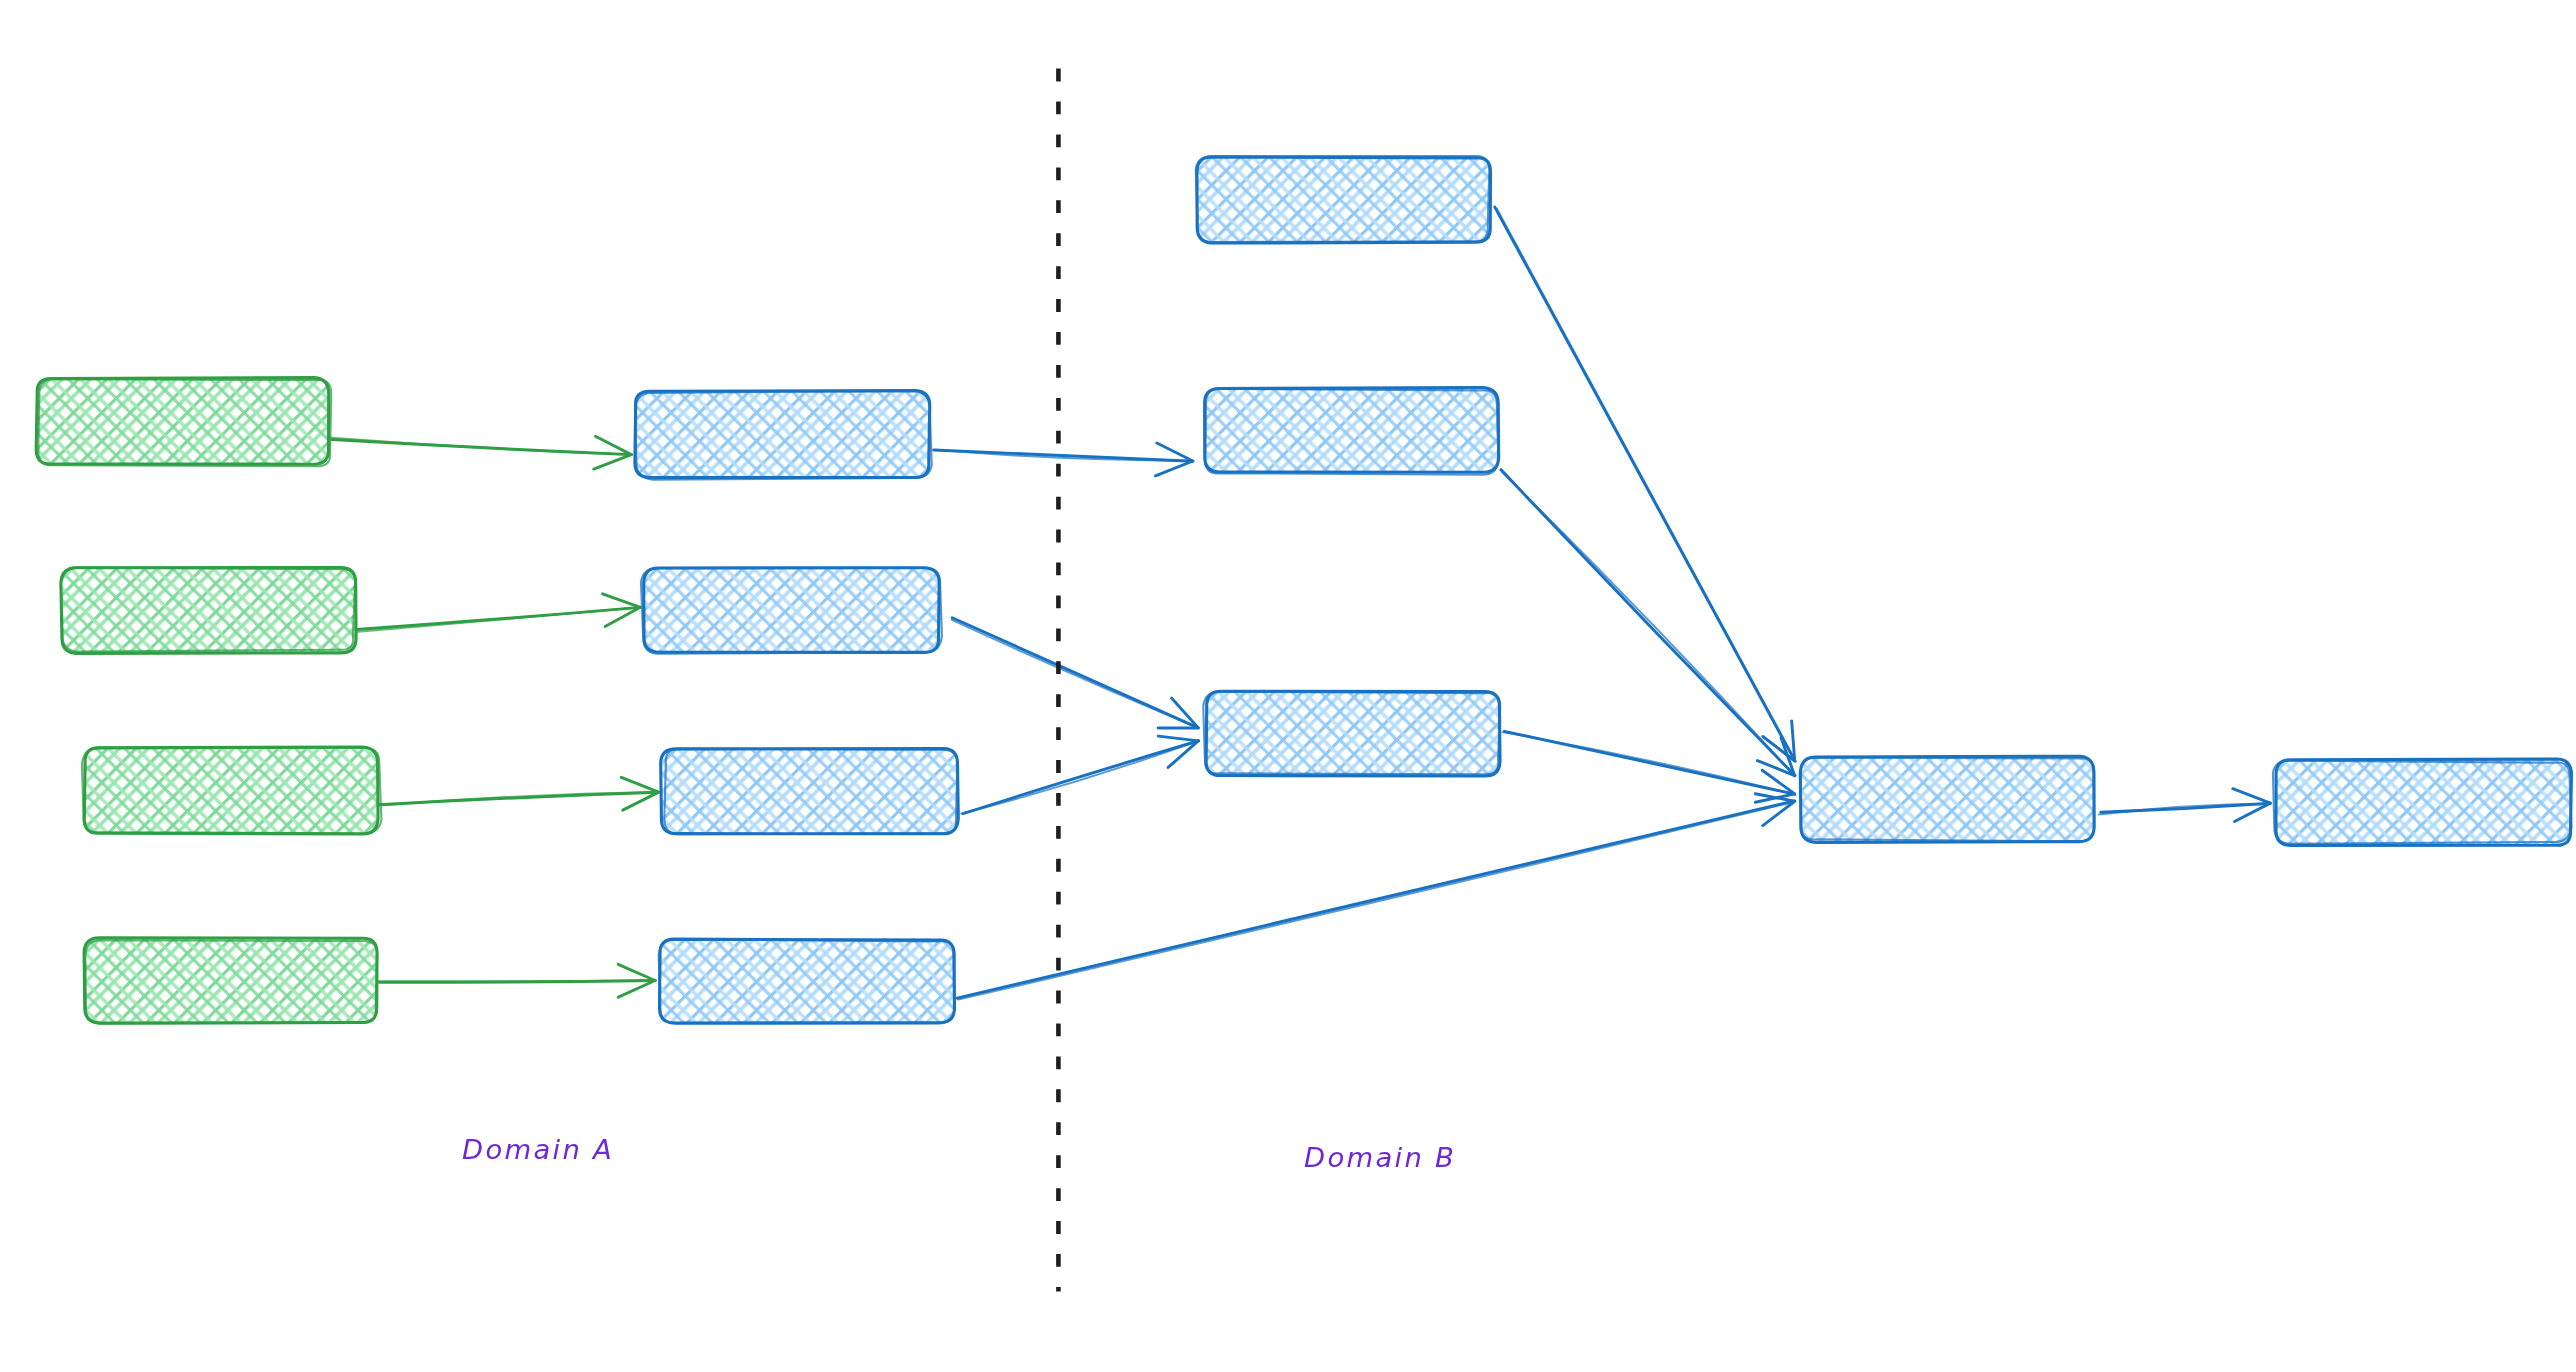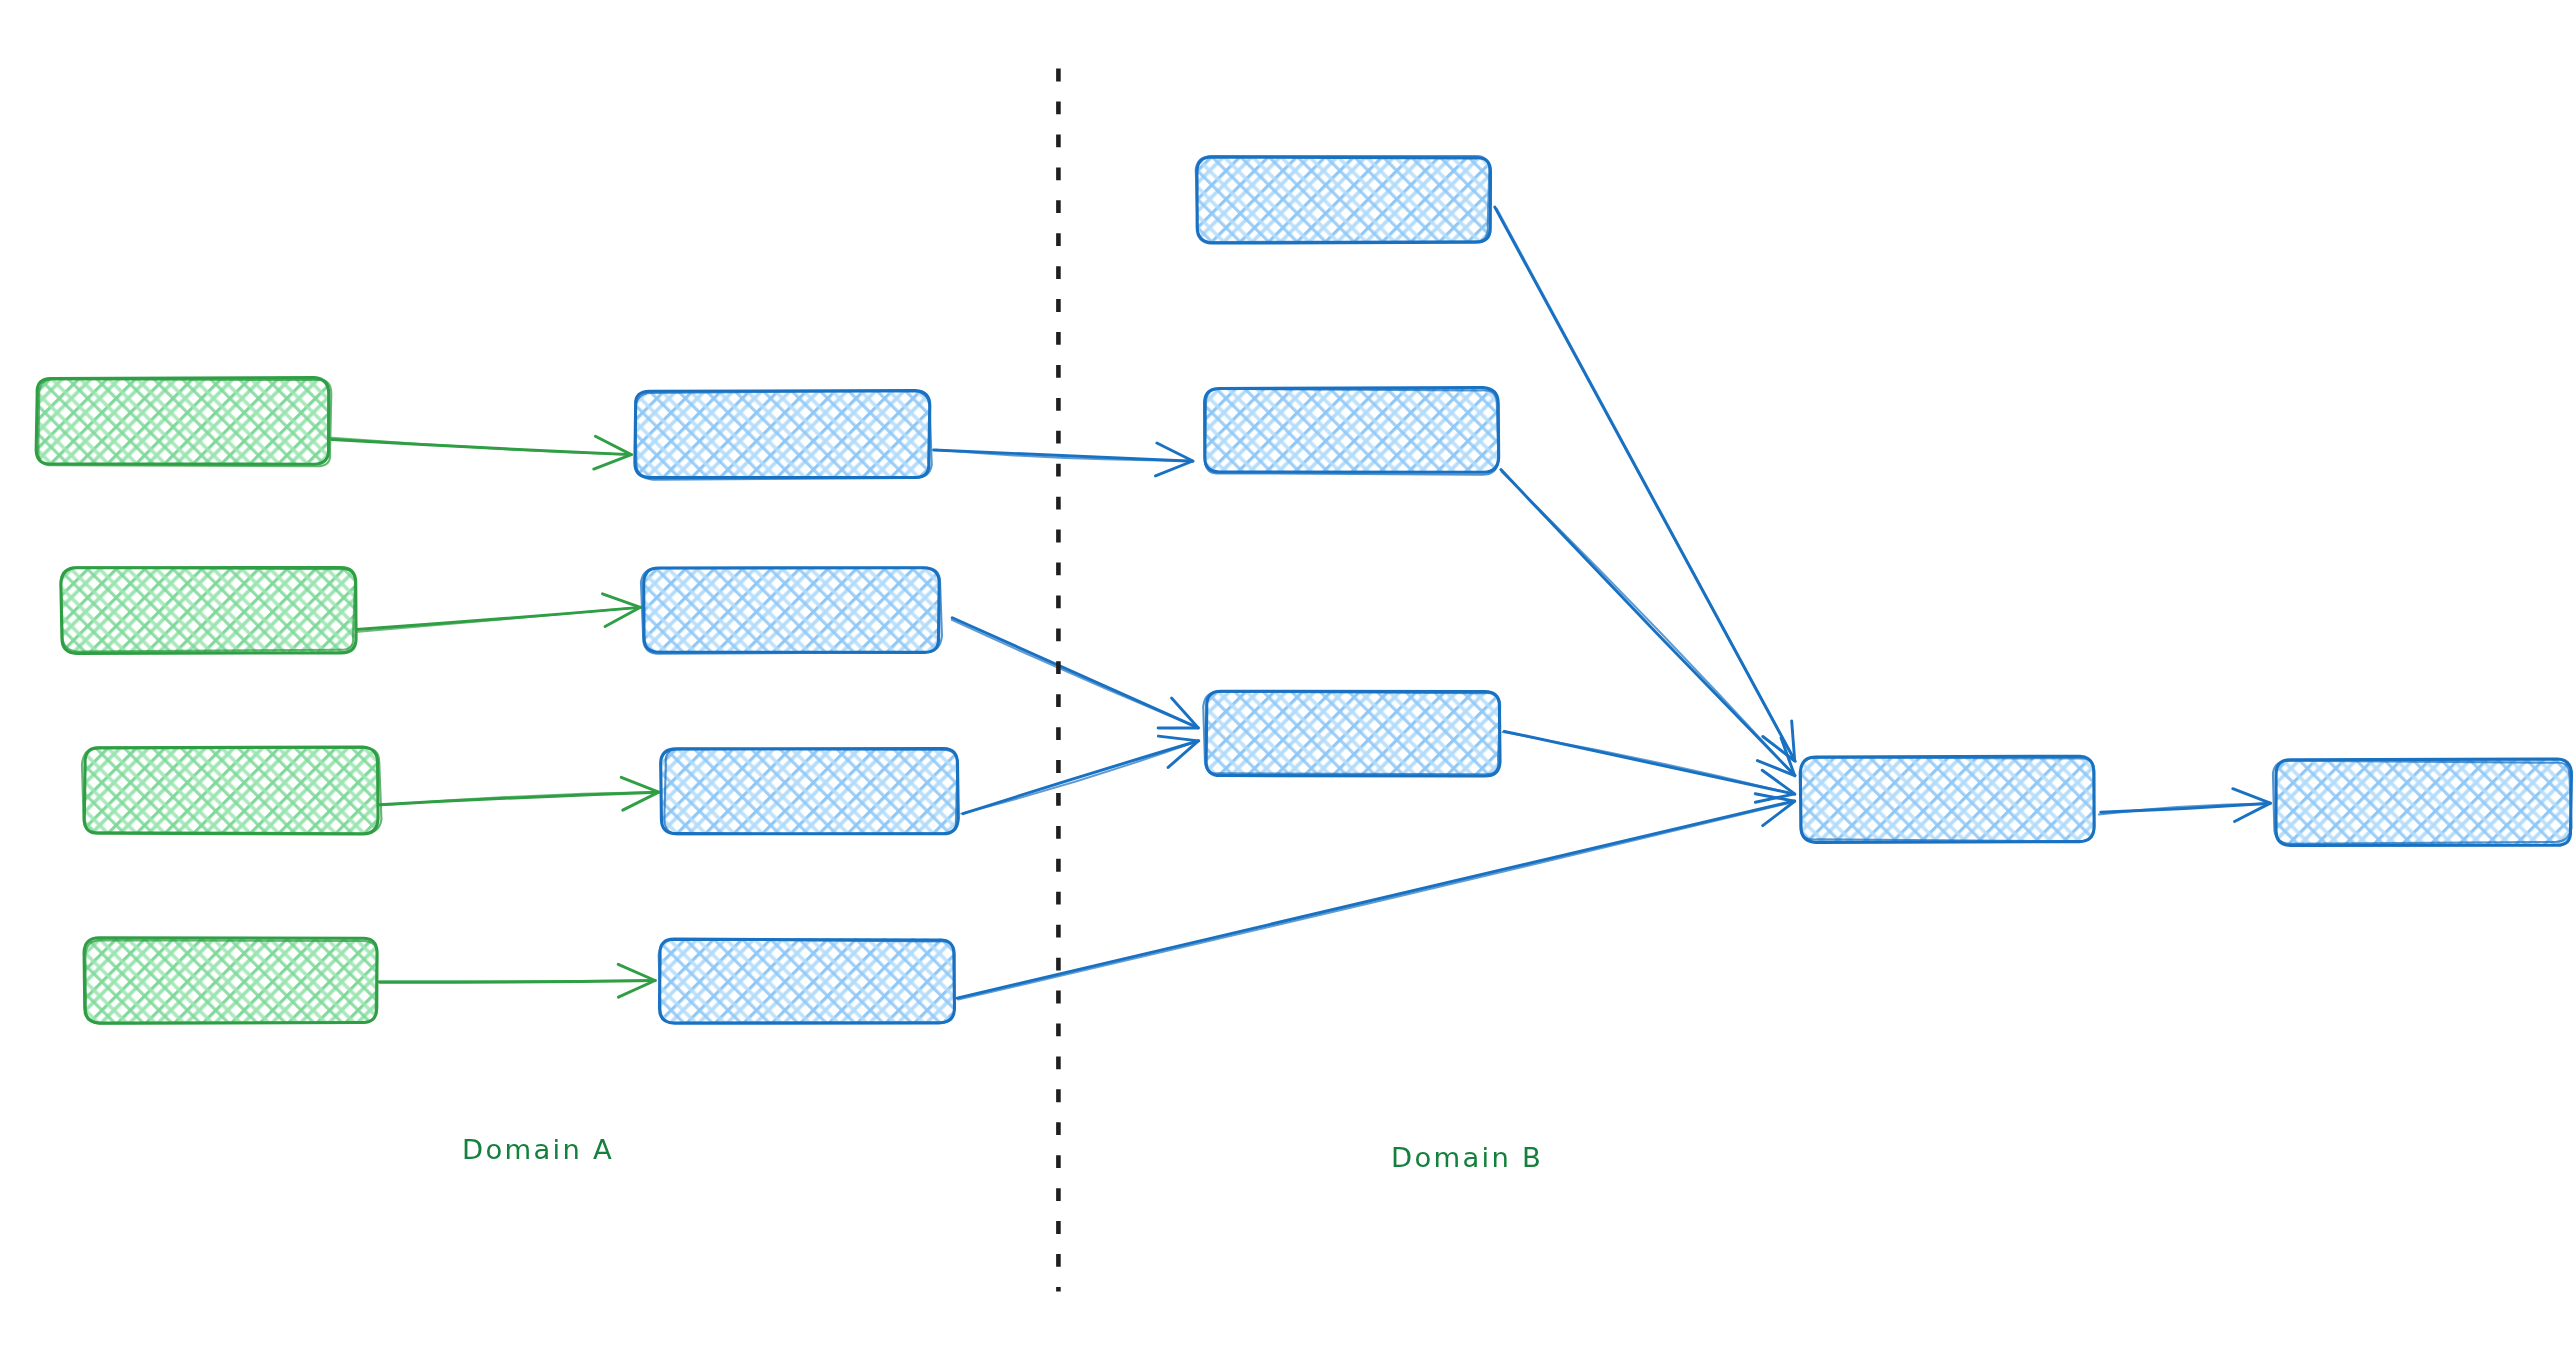--- a/index.html
+++ b/index.html
@@ -23,22 +23,23 @@
     top: 0;
     left: 0;
     width: 2576px;
     height: 1372px;
     display: block;
   }
   .domain-label {
     position: absolute;
     font-family: "DejaVu Sans", sans-serif;
     font-size: 27.4px;
+    font-style: italic;
     letter-spacing: 2.3px;
-    color: #15803d;
+    color: #6d28d9;
     white-space: nowrap;
     user-select: none;
   }
 </style>
 </head>
 <body>
 
 <div id="canvas-root">
 
   <svg id="diagram-svg" viewBox="0 0 2816 1500">
@@ -270,16 +271,16 @@
           <path d="M 2502.290869999347 831.7344984670796 L 2793.258426517834 833.90478259749 Q 2809.024150133889 831.7344984670796 2809.024150133889 847.7344984670796 L 2811.2623715430786 904.7209694875968 Q 2809.024150133889 920.4810026646038 2793.024150133889 920.4810026646038 L 2501.898528434289 922.6581601165507 Q 2486.290869999347 920.4810026646038 2486.290869999347 904.4810026646038 L 2484.824767828931 845.3699923298182 Q 2486.290869999347 831.7344984670796 2502.290869999347 831.7344984670796 Z" fill="none" stroke="#1971c2" stroke-width="2.3" stroke-linecap="round" stroke-linejoin="round" opacity="0.75"></path>
         </g>
       </g>
     <g id="divider-layer">
         <line x1="1157" y1="75" x2="1157" y2="1412" stroke="#1e1e1e" stroke-width="5" stroke-dasharray="14 22" stroke-linecap="butt"></line>
       </g>
   </svg>
 
   <div class="domain-label" id="label-domain-a" style="left: 462px; top: 1134px;">Domain A</div>
 
-  <div class="domain-label" id="label-domain-b" style="left: 1391px; top: 1142px;">Domain B</div>
+  <div class="domain-label" id="label-domain-b" style="left: 1304px; top: 1142px;">Domain B</div>
 
 </div>
 
 
 </body></html>

